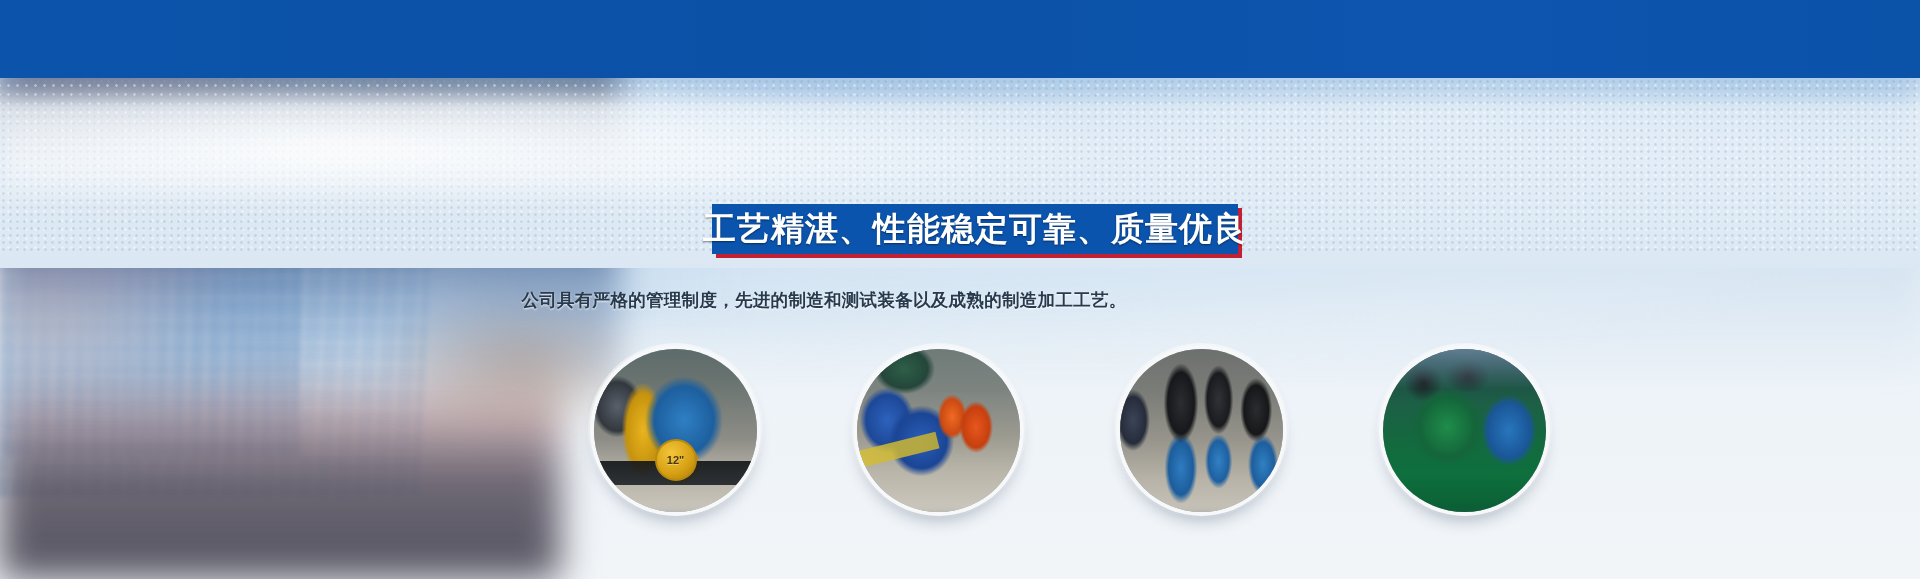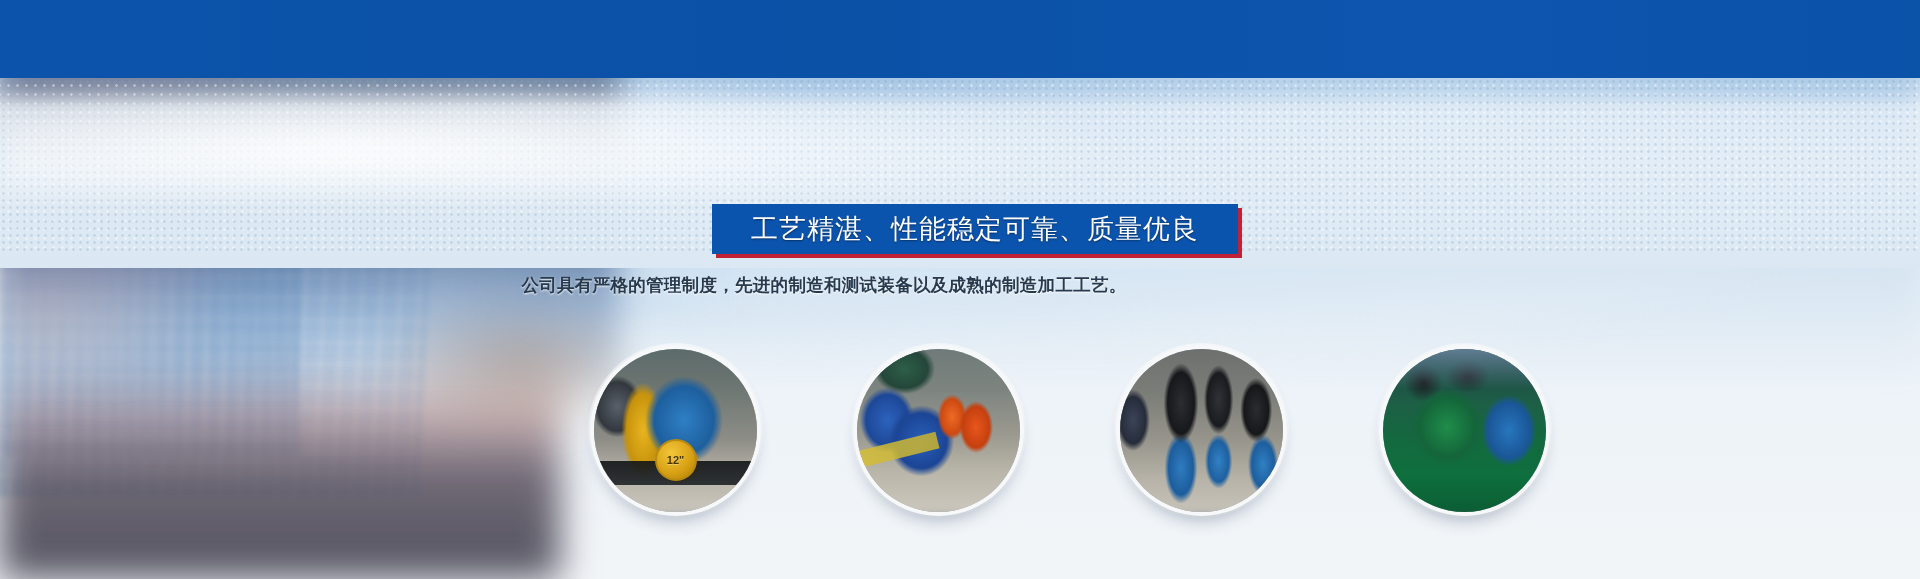--- a/index.html
+++ b/index.html
@@ -109,28 +109,28 @@
   }
 
   
   .plaque{
     position:absolute;left:712px;top:204px;width:526px;height:50px;
     background:#0b54ae;
     box-shadow:4px 4px 0 0 #c22033;
     display:flex;align-items:center;justify-content:center;
   }
   .plaque .txt{
-    color:#ffffff;font-size:27px;font-weight:normal;letter-spacing:1px;
+    color:#ffffff;font-size:33px;font-weight:bold;letter-spacing:1px;
     text-shadow:0 1px 2px rgba(0,0,0,.45);
     white-space:nowrap;
   }
 
   
   .subtitle{
-    position:absolute;left:0;top:273px;width:1648px;text-align:center;
+    position:absolute;left:0;top:288px;width:1648px;text-align:center;
     color:#283a4e;font-size:17.5px;font-weight:bold;letter-spacing:.3px;
     text-shadow:0 1px 2px rgba(255,255,255,.9);
     white-space:nowrap;
   }
 
   
   .circles{position:absolute;left:0;top:345px;width:1920px;height:180px;}
   .circle{
     position:absolute;top:0;width:163px;height:163px;border-radius:50%;
     border:4px solid rgba(255,255,255,.92);

